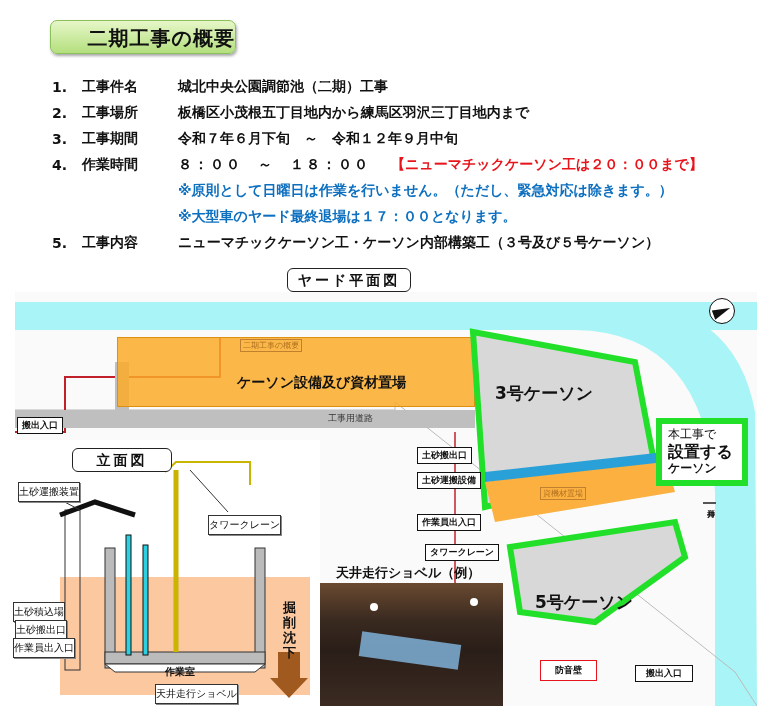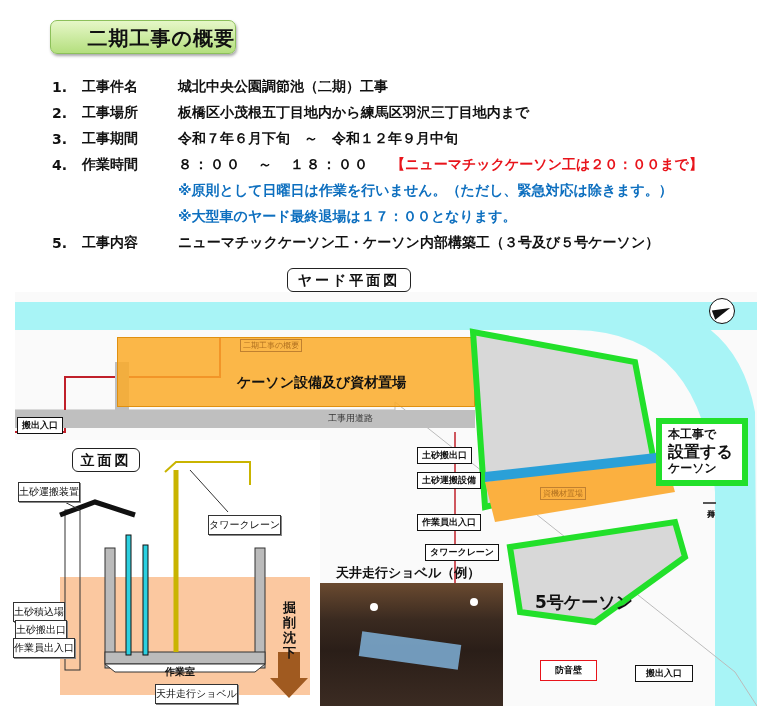--- a/index.html
+++ b/index.html
@@ -82,25 +82,26 @@
   <div class="orange" style="left:102px;top:45px;width:358px;height:70px"></div>
   <div class="big" style="left:225px;top:47px;font-size:8px;color:#b07020;font-weight:normal;border:1px solid #c08030;padding:0 2px">二期工事の概要</div>
   <div class="big" style="left:222px;top:82px;font-size:14px">ケーソン設備及び資材置場</div>
 
   <svg style="position:absolute;left:0;top:0" width="742" height="414">
     <polygon points="458,40 620,70 640,175 470,215" fill="#d8d8d8" stroke="#22e02a" stroke-width="6"></polygon>
     <polygon points="495,255 660,230 670,265 580,330 505,320" fill="#d8d8d8" stroke="#22e02a" stroke-width="6"></polygon>
     <polygon points="470,190 650,165 660,200 480,230" fill="#fbb040"></polygon>
     <polygon points="470,180 650,160 650,170 470,190" fill="#2aa0d8"></polygon>
   </svg>
+  <div class="big" style="left:480px;top:90px;font-size:17px">3号ケーソン</div>
   <div class="big" style="left:520px;top:299px;font-size:17px">5号ケーソン</div>
   <div class="big" style="left:525px;top:195px;font-size:8px;color:#b07020;font-weight:normal;border:1px solid #c08030;padding:0 2px">資機材置場</div>
 
   <div class="greenbox" style="left:641px;top:126px;width:92px;height:68px;background:#fff;padding:2px 6px">
-    <div style="font-size:12px;font-weight:bold;line-height:17px">本工事で</div>
+    <div style="font-size:12px;font-weight:normal;line-height:17px">本工事で</div>
     <div style="font-size:16px;font-weight:bold;line-height:17px">設置する</div>
     <div style="font-size:12px;font-weight:bold;line-height:17px">ケーソン</div>
   </div>
   <div class="big" style="left:688px;top:210px;font-size:8px;writing-mode:vertical-rl;border:1px solid #555;font-weight:normal">石神井川</div>
 
   <div style="position:absolute;left:694px;top:6px;width:26px;height:26px;border:1.5px solid #111;border-radius:50%;background:#fff">
     <div style="position:absolute;left:3px;top:8px;width:0;height:0;border-left:18px solid #111;border-top:4px solid transparent;border-bottom:6px solid transparent;transform:rotate(-20deg)"></div>
   </div>
 
   <div class="tag" style="left:2px;top:125px">搬出入口</div>
@@ -123,21 +124,21 @@
     <rect x="65" y="70" width="15" height="160" fill="none" stroke="#333"></rect>
     <polyline points="60,75 95,62 135,75" fill="none" stroke="#111" stroke-width="5"></polyline>
     <rect x="126" y="95" width="5" height="120" fill="#2cd0e0" stroke="#111"></rect>
     <rect x="143" y="105" width="5" height="110" fill="#2cd0e0" stroke="#111"></rect>
     <line x1="176" y1="30" x2="176" y2="212" stroke="#c9b400" stroke-width="5"></line>
     <polyline points="165,32 176,22 250,22 250,45" fill="none" stroke="#c9b400" stroke-width="2"></polyline>
     <polygon points="278,212 300,212 300,238 308,238 289,258 270,238 278,238" fill="#a05a20"></polygon>
     <line x1="55" y1="57" x2="80" y2="70" stroke="#333"></line>
     <line x1="190" y1="30" x2="228" y2="72" stroke="#333"></line>
   </svg>
-  <div class="heading-box" style="left:72px;top:8px;width:68px;height:24px;line-height:22px">立面図</div>
+  <div class="heading-box" style="left:72px;top:8px;width:100px;height:24px;line-height:22px">立面図</div>
   <div class="ltag" style="left:18px;top:42px">土砂運搬装置</div>
   <div class="ltag" style="left:208px;top:75px">タワークレーン</div>
   <div class="ltag" style="left:13px;top:162px">土砂積込場</div>
   <div class="ltag" style="left:15px;top:180px">土砂搬出口</div>
   <div class="ltag" style="left:13px;top:198px">作業員出入口</div>
   <div class="big" style="left:165px;top:225px;font-size:10px">作業室</div>
   <div class="ltag" style="left:155px;top:244px">天井走行ショベル</div>
   <div style="position:absolute;left:283px;top:160px;font-size:13px;font-weight:bold;line-height:15px;width:14px">
     <div>掘</div>
     <div>削</div>

